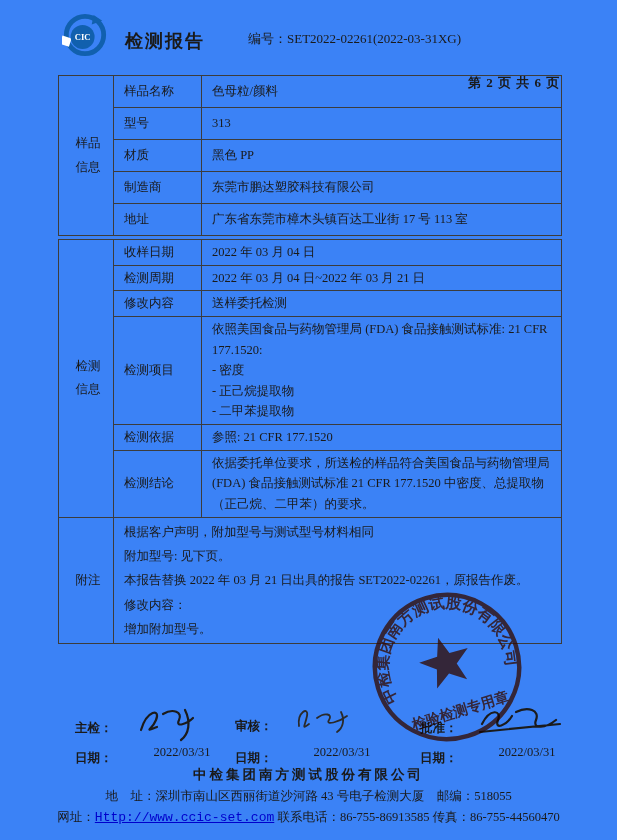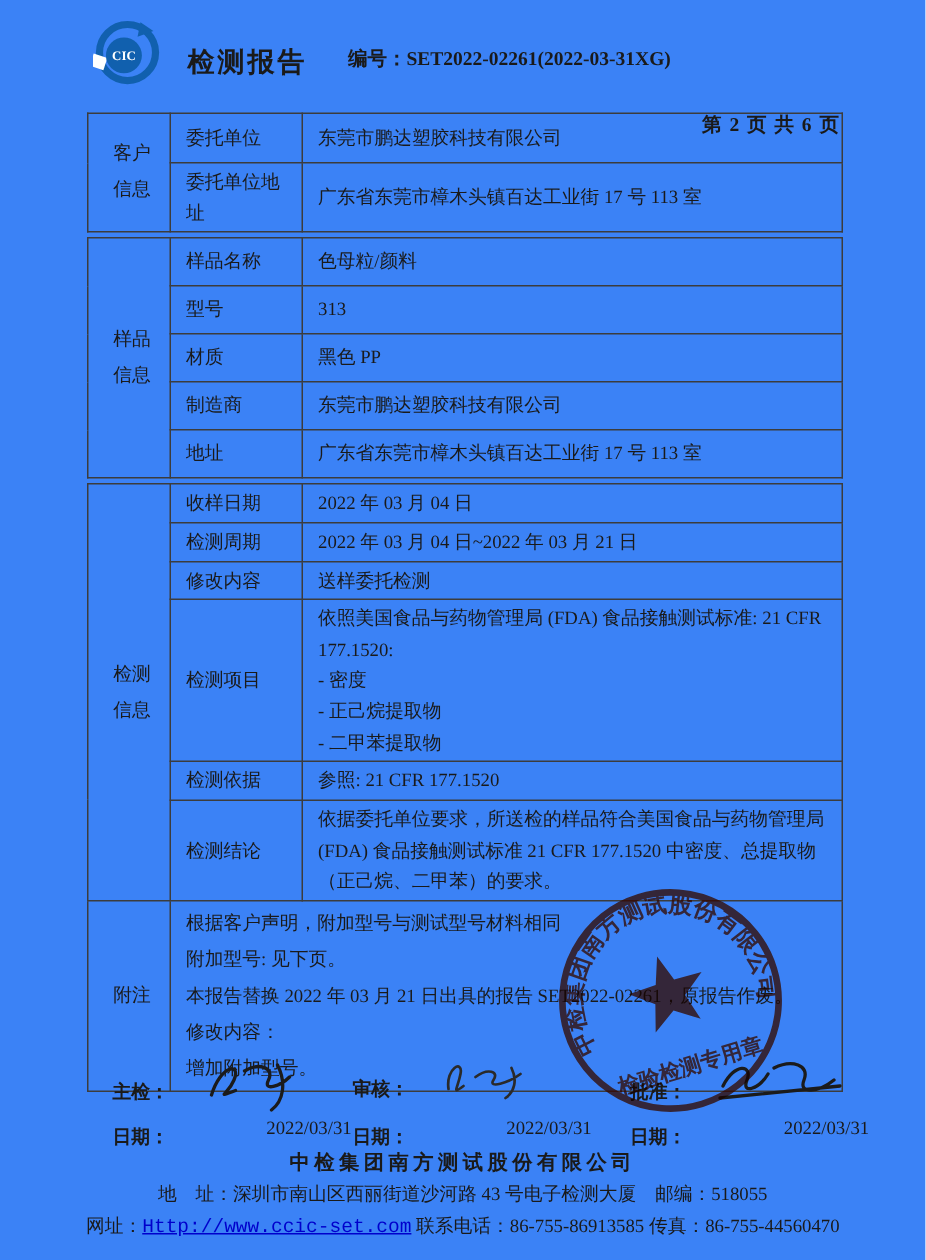--- a/index.html
+++ b/index.html
@@ -8,21 +8,21 @@
     width:617px; height:840px; position:relative; overflow:hidden;
     font-family:"Liberation Serif","DejaVu Serif",serif;
     color:#1a1a1a; font-size:12.5px;
   }
   .page { position:absolute; inset:0; background:#3b82f6; }
 
   
   .hdr { position:absolute; top:0; left:0; right:0; height:70px; }
   .logo { position:absolute; left:62px; top:12px; width:46px; height:46px; }
   .hdr-title { position:absolute; left:125px; top:29px; font-weight:bold; font-size:18px; letter-spacing:2px; }
-  .hdr-no { position:absolute; left:232px; top:30px; font-weight:bold; font-size:13px; }
+  .hdr-no { position:absolute; left:248px; top:30px; font-weight:normal; font-size:13px; }
   .hdr-page { position:absolute; left:468px; top:30px; font-weight:bold; font-size:13px; letter-spacing:1px;margin-top:44px; }
 
   
   .tables { position:absolute; left:58px; top:75px; width:504px; }
   table.sec { width:504px; border-collapse:collapse; table-layout:fixed; margin-bottom:3px; }
   table.sec td { border:1px solid #3c3c3c; vertical-align:middle; padding:2px 6px 2px 10px; line-height:1.65; }
   td.grp { width:55px; text-align:center; padding:2px 2px; }
   td.grp .vert { display:inline-block; width:2.2em; word-break:break-all; line-height:1.9; text-align:center; }
   td.lbl { width:88px; }
   td.val { }
@@ -32,21 +32,21 @@
   
   .sigs { position:absolute; left:58px; top:686px; width:504px; height:76px; }
   .sig-col { position:absolute; top:0; height:100%; }
   .sig-col.c1 { left:0;   width:160px; }
   .sig-col.c2 { left:160px; width:185px; }
   .sig-col.c3 { left:345px; width:159px; }
   .sig-row1 { position:absolute; top:14px; left:17px; display:flex; align-items:center; }
   .sig-row2 { position:absolute; top:52px; left:17px; display:flex; align-items:center; gap:41px; }
   .sig-label { font-weight:bold; font-size:12.5px; white-space:nowrap;margin-top:12px; }
   .sig-scribble { margin-left:14px; }
-  .sig-date { font-size:12.5px;margin-left:24px; }
+  .sig-date { font-size:12.5px; }
 
   
   .stamp { position:absolute; left:368px; top:588px; width:158px; height:158px;
            transform:rotate(-17deg); opacity:.92; mix-blend-mode:multiply; pointer-events:none; }
 
   
   .ftr { position:absolute; left:0; right:0; top:766px; text-align:center; }
   .ftr-company { font-weight:bold; font-size:13.5px; letter-spacing:3px; }
   .ftr-line { margin-top:4px; font-size:12.5px; }
   .ftr-link { color:#0000cc; text-decoration:underline; font-family:"Liberation Mono","DejaVu Sans Mono",monospace; font-size:13px; }
@@ -64,33 +64,20 @@
       <circle cx="21.5" cy="26" r="12.5" fill="#1160ae"></circle>
       <text x="21.5" y="29.5" text-anchor="middle" font-size="9" font-weight="bold" font-family="Liberation Serif, DejaVu Serif, serif" fill="#ffffff">CIC</text>
     </svg>
     <div class="hdr-title">检测报告</div>
     <div class="hdr-no">编号：SET2022-02261(2022-03-31XG)</div>
     <div class="hdr-page">第 2 页 共 6 页</div>
   </div>
 
   <div class="tables">
 
-    <table class="sec">
-      <tbody>
-          <tr>
-        <td class="grp" rowspan="2" style="height:66px"><span class="vert">客户信息</span></td>
-        <td class="lbl" style="height:33px">委托单位</td>
-        <td class="val">东莞市鹏达塑胶科技有限公司</td>
-      </tr>
-      <tr>
-        <td class="lbl" style="height:33px">委托单位地址</td>
-        <td class="val">广东省东莞市樟木头镇百达工业街 17 号 113 室</td>
-      </tr>
-    </tbody>
-      </table>
 
     <table class="sec">
       <tbody>
           <tr>
         <td class="grp" rowspan="5" style="height:160px"><span class="vert">样品信息</span></td>
         <td class="lbl" style="height:32px">样品名称</td>
         <td class="val">色母粒/颜料</td>
       </tr>
       <tr>
         <td class="lbl" style="height:32px">型号</td>

